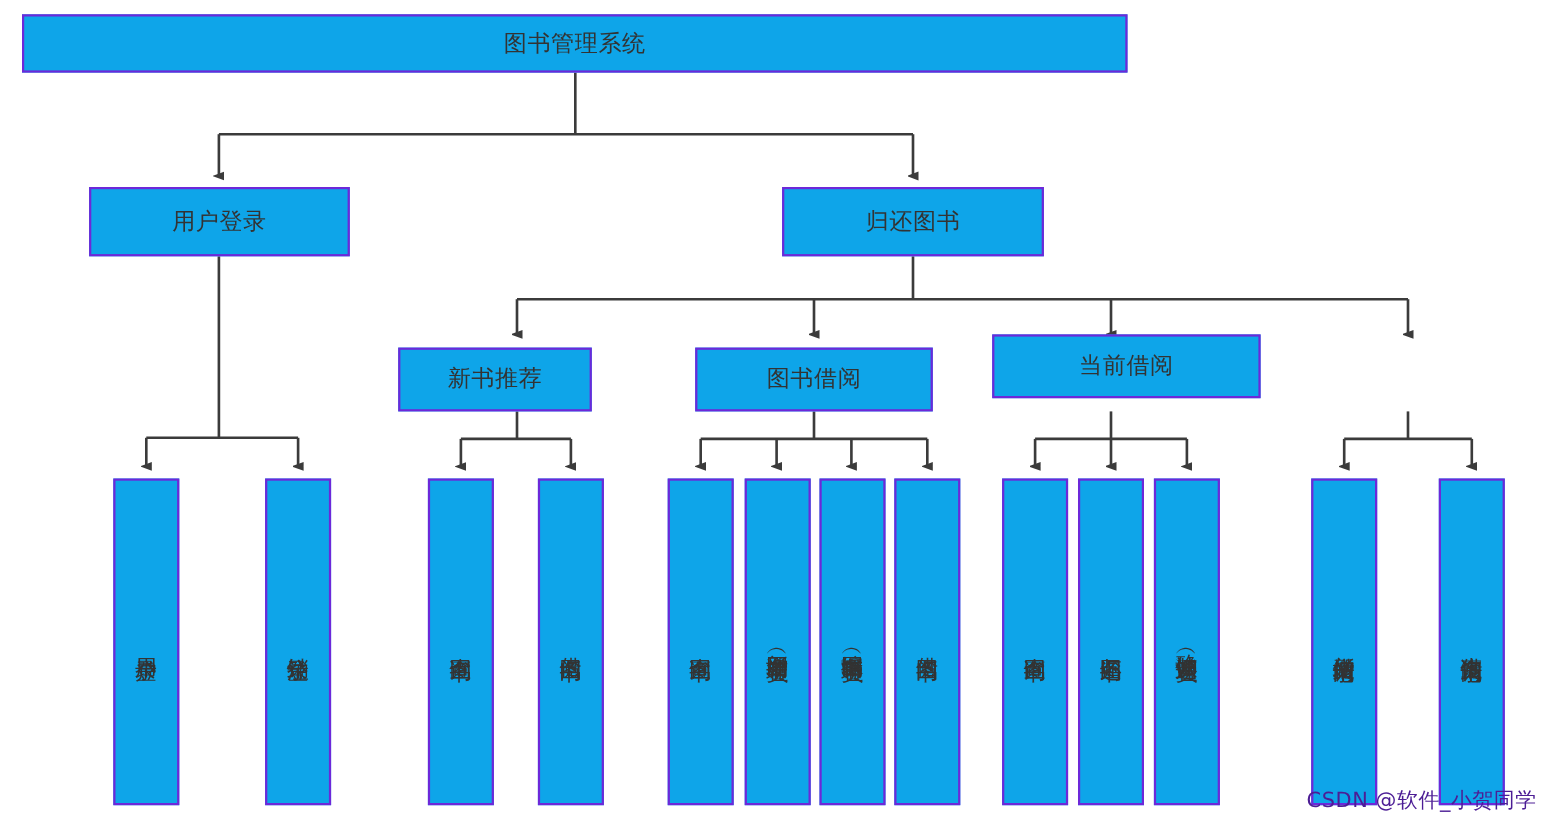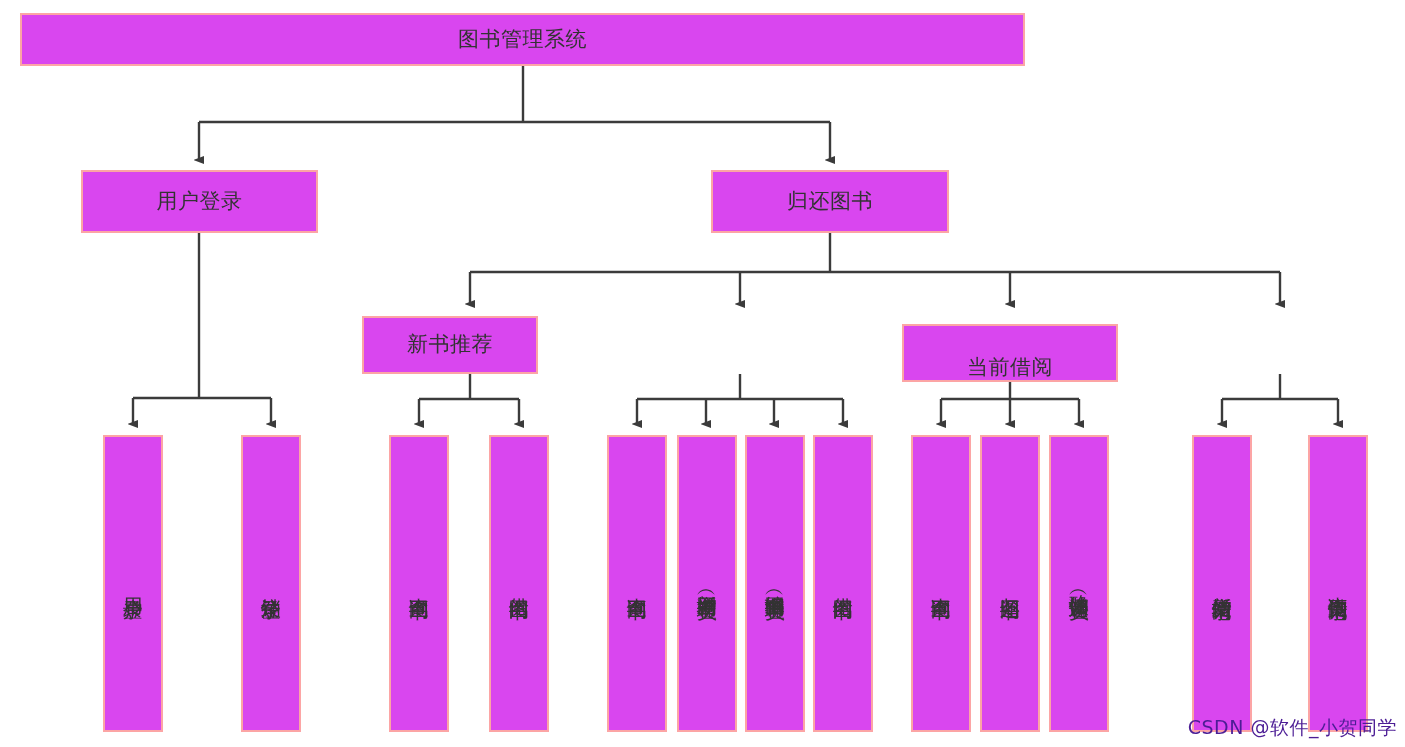--- a/index.html
+++ b/index.html
@@ -13,22 +13,22 @@
   #canvas {
     position: relative;
     width: 1405px;
     height: 747px;
     background: #ffffff;
     overflow: hidden;
   }
   .node {
     position: absolute;
     box-sizing: border-box;
-    border: 2px solid #fca5a5;
-    background: #d946ef;
+    border: 2px solid #6d28d9;
+    background: #0ea5e9;
     display: flex;
     align-items: center;
     justify-content: center;
     color: #333333;
   }
   .node.h {
     font-size: 21px;
     line-height: 1.2;
     letter-spacing: 0.5px;
   }
@@ -128,21 +128,24 @@
   <div class="node h" style="left:81px; top:170px; width:237px; height:63px;">
     <span>用户登录</span>
   </div>
   <div class="node h" style="left:711px; top:170px; width:238px; height:63px;">
     <span>归还图书</span>
   </div>
 
   <div class="node h" style="left:362px; top:316px; width:176px; height:58px;">
     <span>新书推荐</span>
   </div>
-  <div class="node h" style="left:902px; top:324px; width:216px; height:58px;align-items:flex-end;">
+  <div class="node h" style="left:632px; top:316px; width:216px; height:58px;">
+    <span>图书借阅</span>
+  </div>
+  <div class="node h" style="left:902px; top:304px; width:244px; height:58px;">
     <span>当前借阅</span>
   </div>
 
   <div class="node v" style="left:103px; top:435px; width:60px; height:297px;">
     <span>用户登录</span>
   </div>
   <div class="node v" style="left:241px; top:435px; width:60px; height:297px;">
     <span>注销登录</span>
   </div>
 

